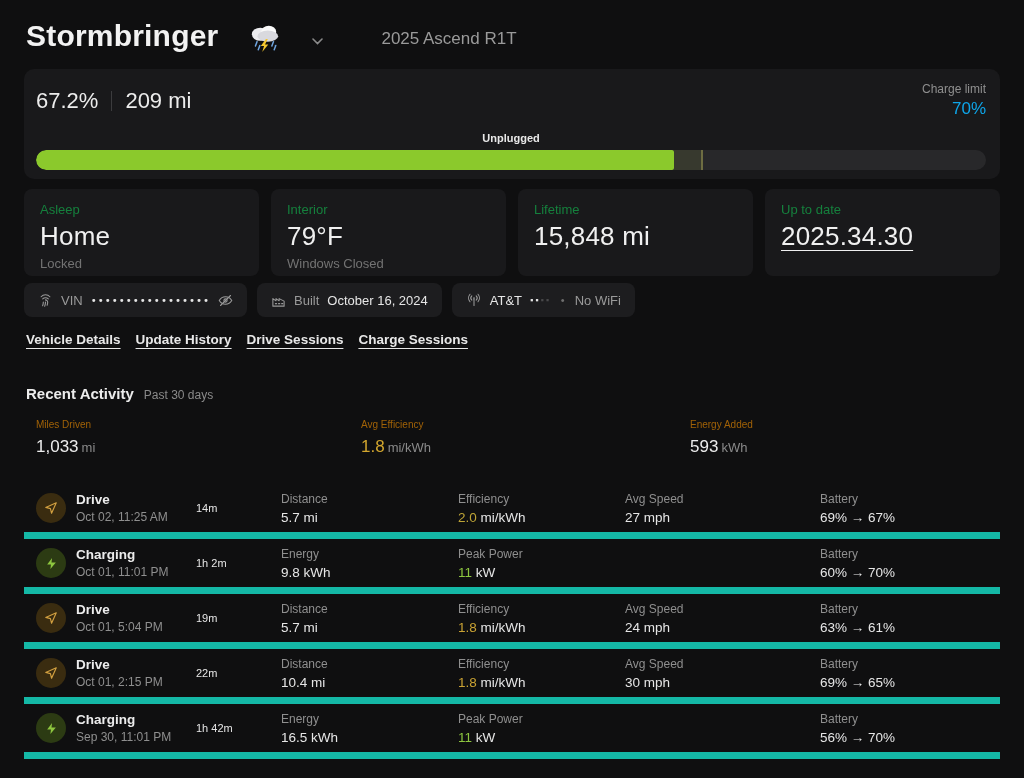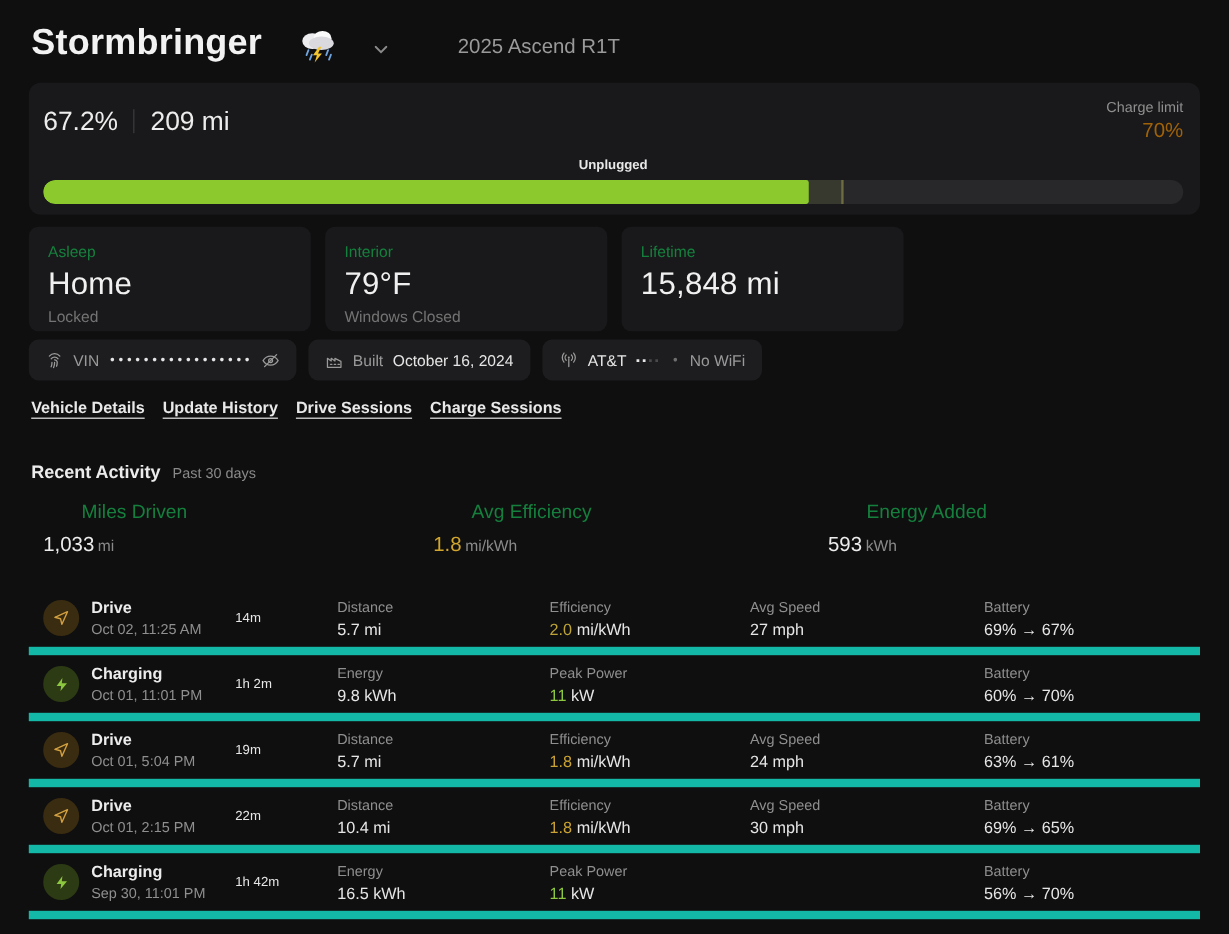--- a/index.html
+++ b/index.html
@@ -22,21 +22,21 @@
   .battery-card {
     margin:11px 24px 0 24px; background:#19191b; border-radius:10px;
     height:110px; padding:13px 14px 0 12px; position:relative;
   }
   .battery-top { display:flex; align-items:center; }
   .soc { font-size:22px; color:#ececec; }
   .vdiv { width:1px; height:20px; background:#3c3c3e; margin:0 13px; }
   .range { font-size:22px; color:#ececec; }
   .charge-limit { margin-left:auto; text-align:right; }
   .cl-label { font-size:12px; color:#8f8f8f; }
-  .cl-value { font-size:17px; color:#a16207; margin-top:3px; }
+  .cl-value { font-size:17px; color:#0ea5e9; margin-top:3px; }
   .plug-status { text-align:center; font-size:11px; font-weight:600; color:#e8e8e8; margin-top:13px; }
   .bar-track {
     margin-top:6px; height:20px; background:#28282a; border-radius:10px; position:relative; overflow:hidden;
   }
   .bar-fill { position:absolute; left:0; top:0; bottom:0; border-radius:10px 2px 2px 10px; }
   .bar-to-limit { position:absolute; top:0; bottom:0; background:rgba(150,165,70,.14); }
   .bar-limit-marker { position:absolute; top:0; bottom:0; width:2px; }
 
   
   .stat-cards { display:grid; grid-template-columns:repeat(4,1fr); gap:12px; margin:10px 24px 0 24px; }
@@ -65,21 +65,21 @@
     font-size:13.5px; font-weight:600; color:#e8e8e8; text-decoration:underline;
     text-underline-offset:4px; text-decoration-thickness:1px; cursor:pointer;
   }
 
   
   .ra-header { display:flex; align-items:baseline; gap:10px; margin:38px 24px 0 26px; }
   .ra-title { font-size:15px; font-weight:600; color:#ececec; }
   .ra-sub { font-size:12px; color:#8a8a8a; }
 
   .summary { display:grid; grid-template-columns:325px 329px 1fr; padding-left:12px; margin:17px 24px 0 24px; }
-  .sum-label { font-size:16px; color:#15803d;margin-left:32px; }
+  .sum-label { font-size:10px; color:#a16207; }
   .sum-line { margin-top:7px; font-size:17px; }
   .sum-unit { font-size:13px; color:#8a8a8a; margin-left:3px; }
 
   .sessions { margin:27px 24px 0 24px; }
   .session-row {
     display:grid; grid-template-columns:40px 120px 85px 177px 167px 195px 1fr;
     align-items:center; height:55px; padding-left:12px; border-bottom:7px solid #14b8a6; cursor:pointer;
   }
   .s-icon { width:30px; height:30px; border-radius:50%; display:flex; align-items:center; justify-content:center; }
   .s-icon.drive { background:#3a2c10; }
@@ -142,20 +142,25 @@
   <div class="stat-card">
     <div class="sc-label">Interior</div>
     <div class="sc-value">79°F</div>
     <div class="sc-sub">Windows Closed</div>
   </div>
   <div class="stat-card">
     <div class="sc-label">Lifetime</div>
     <div class="sc-value">15,848 mi</div>
     <div class="sc-sub"></div>
   </div>
+  <div class="stat-card">
+    <div class="sc-label">Up to date</div>
+    <div class="sc-value"><span class="underlined">2025.34.30</span></div>
+    <div class="sc-sub"></div>
+  </div>
 </div>
 
 <div class="chips">
   <div class="chip">
     <svg width="15" height="15" viewBox="0 0 24 24" fill="none" stroke="#9a9a9a" stroke-width="1.7" stroke-linecap="round">
       <path d="M5 6a9 9 0 0 1 14 0"></path>
       <path d="M7.5 9.5a6 6 0 0 1 9 0"></path>
       <path d="M12 11a3.5 3.5 0 0 1 3.5 3.5c0 1.8-.3 3.5-.9 5"></path>
       <path d="M8.5 14.5c0 2.5-.4 4.2-1.1 5.8"></path>
       <path d="M12 14.5c0 2.8-.5 5-1.3 6.8"></path>

